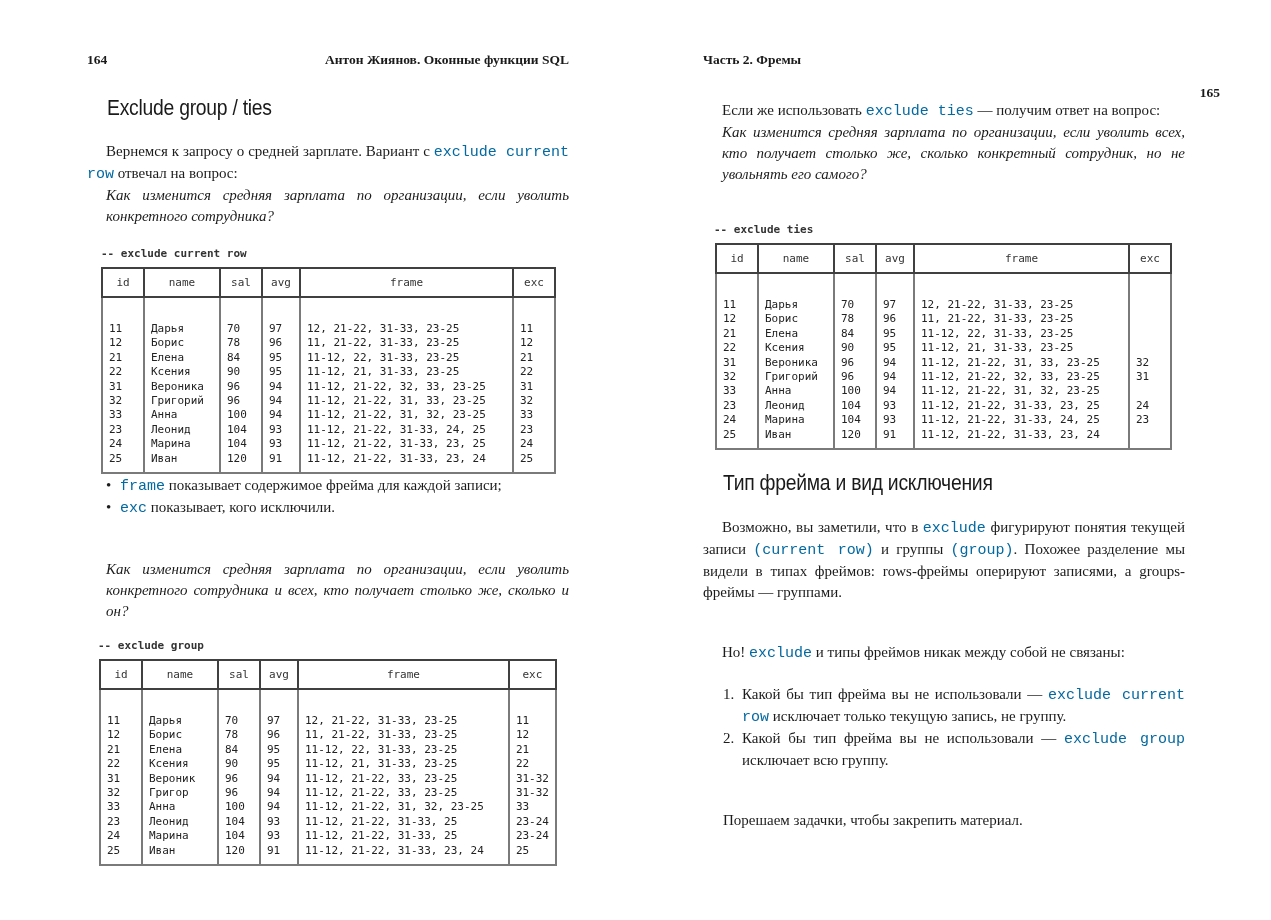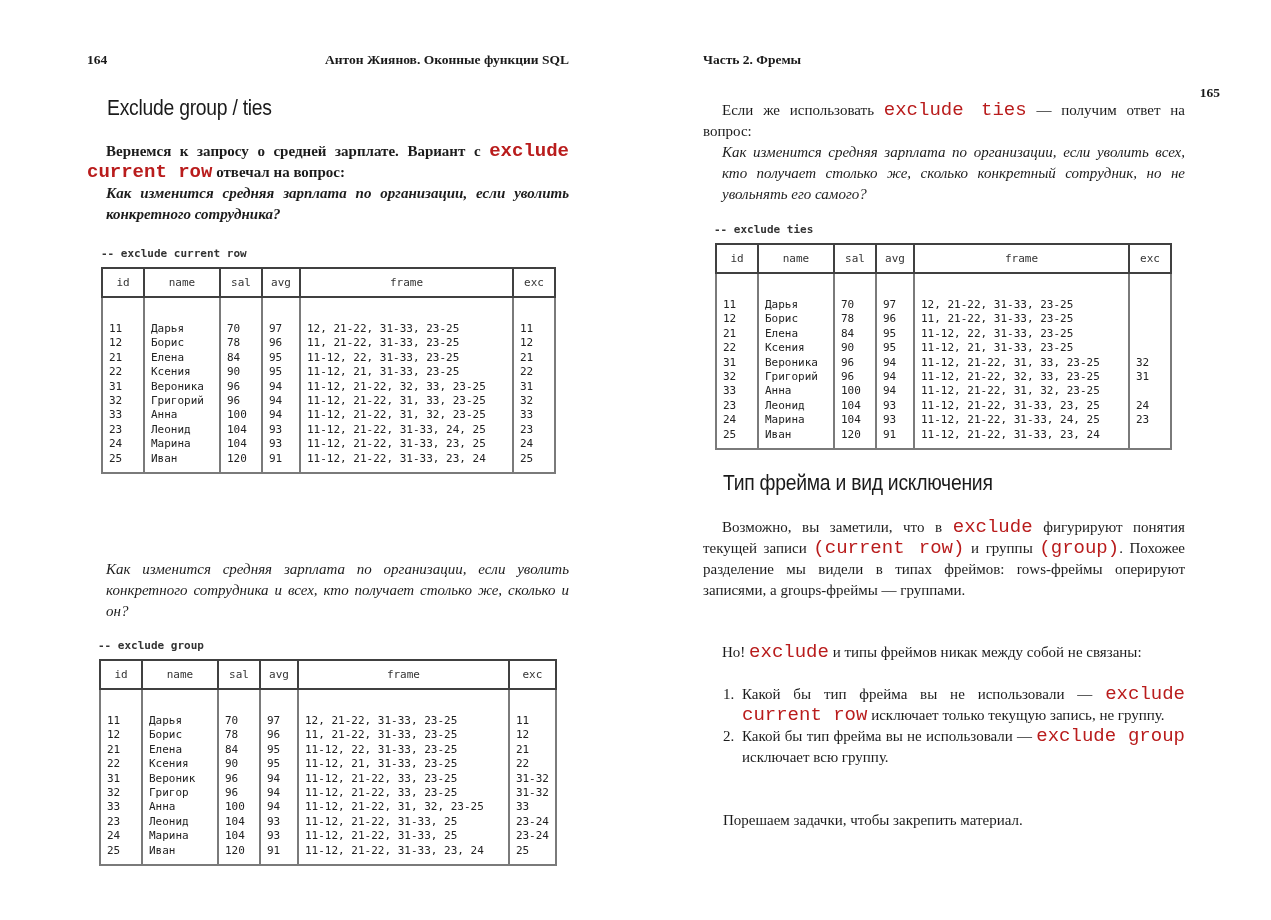--- a/index.html
+++ b/index.html
@@ -10,21 +10,21 @@
   .page { position: absolute; top: 0; height: 664px; }
   .page-left { left: 0; width: 635px; }
   .page-right { left: 636px; width: 635px; }
   .abs { position: absolute; }
   .running-head { font-weight: bold; font-size: 13.5px; color: #1a1a1a; }
   .h2 { font-family: "Liberation Sans", "DejaVu Sans", sans-serif; font-size: 22px; color: #1a1a1a; letter-spacing: -0.3px; transform: scaleX(0.88); transform-origin: left; white-space: nowrap; }
   .para { font-size: 15px; line-height: 21px; text-align: justify; }
   .para p { margin: 0; }
   .indent { text-indent: 19px; }
   .it { font-style: italic; padding-left: 19px; }
-  .code { font-family: "Liberation Mono", "DejaVu Sans Mono", monospace; font-size: 19px; color: #b91c1c; }
+  .code { font-family: "Liberation Mono", "DejaVu Sans Mono", monospace; font-size: 15px; color: #0369a1; }
   .caption { font-family: "DejaVu Sans Mono", "Liberation Mono", monospace; font-size: 11px; font-weight: bold; color: #333; }
   table.rs {
     position: absolute; border-collapse: collapse; border: 2px solid #7a7a7a;
     font-family: "DejaVu Sans Mono", "Liberation Mono", monospace; font-size: 11px; color: #222;
   }
   table.rs th {
     font-weight: normal; border: 2px solid #404040; height: 27px; padding: 0 6px; text-align: center; color: #333;
   }
   table.rs td { border-left: 2px solid #7a7a7a; border-right: 2px solid #7a7a7a; padding: 0 6px; text-align: left; line-height: 14.4px; vertical-align: top; white-space: nowrap; }
   table.rs tbody tr:first-child td { padding-top: 24px; }
@@ -38,21 +38,21 @@
 </style>
 </head>
 <body>
 
 <div class="page page-left">
   <div class="abs running-head" style="left:87px; top:52px;">164</div>
   <div class="abs running-head" style="right:66px; top:52px;">Антон Жиянов. Оконные функции SQL</div>
 
   <div class="abs h2" style="left:107px; top:95px;">Exclude group / ties</div>
 
-  <div class="abs para" style="left:87px; top:141px; width:482px;font-weight:bold;">
+  <div class="abs para" style="left:87px; top:141px; width:482px;">
     <p class="indent"><span>Вернемся к запросу о средней зарплате. Вариант с </span><span class="code">exclude current row</span><span> отвечал на вопрос:</span></p>
     <p class="it">Как изменится средняя зарплата по организации, если уволить конкретного сотрудника?</p>
   </div>
 
   <div class="abs caption" style="left:101px; top:247px;">-- exclude current row</div>
   <table class="rs" id="t1" style="left:101px; top:267px; width:455px;">
     <thead>
         <tr>
           <th style="width: 28px;">id</th>
           <th style="width: 62px;">name</th>
@@ -139,20 +139,26 @@
           <td>25</td>
           <td>Иван</td>
           <td>120</td>
           <td>91</td>
           <td>11-12, 21-22, 31-33, 23, 24</td>
           <td>25</td>
         </tr>
       </tbody>
   </table>
 
+  <div class="abs para" style="left:106px; top:475px; width:463px;">
+    <ul class="bullets">
+      <li><span class="code">frame</span><span> показывает содержимое фрейма для каждой записи;</span></li>
+      <li><span class="code">exc</span><span> показывает, кого исключили.</span></li>
+    </ul>
+  </div>
 
 
   <div class="abs para" style="left:87px; top:559px; width:482px; font-style:italic; padding-left:19px; box-sizing:border-box;">Как изменится средняя зарплата по организации, если уволить конкретного сотрудника и всех, кто получает столько же, сколько и он?</div>
 
   <div class="abs caption" style="left:98px; top:639px;">-- exclude group</div>
   <table class="rs" id="t2" style="left:99px; top:659px; width:458px;">
     <thead>
         <tr>
           <th style="width: 28px;">id</th>
           <th style="width: 62px;">name</th>

